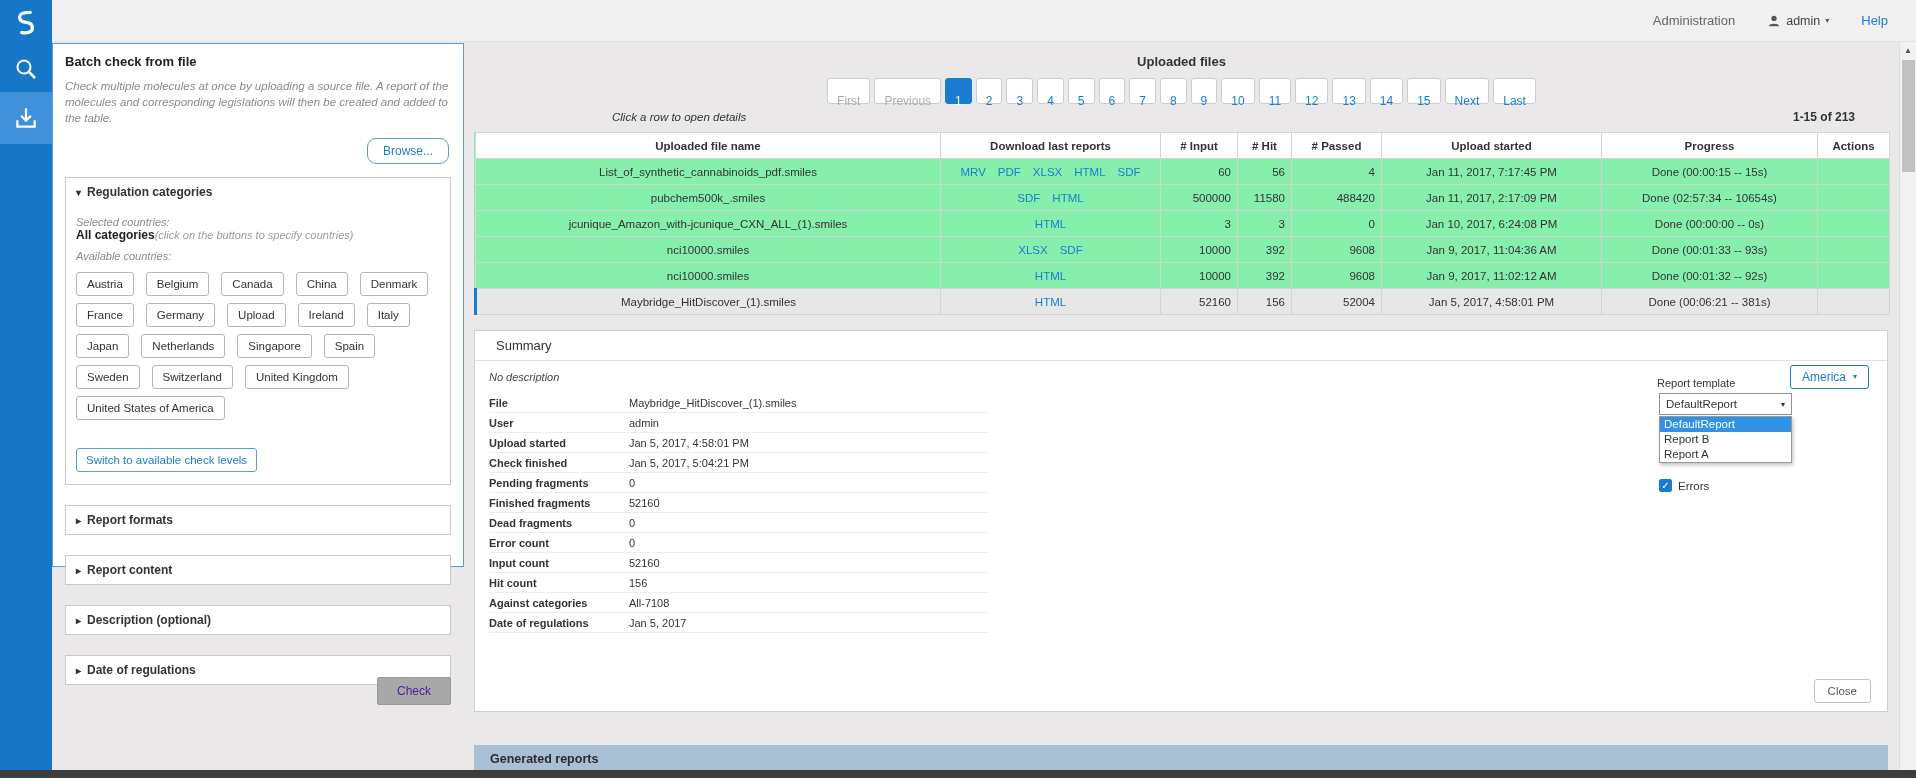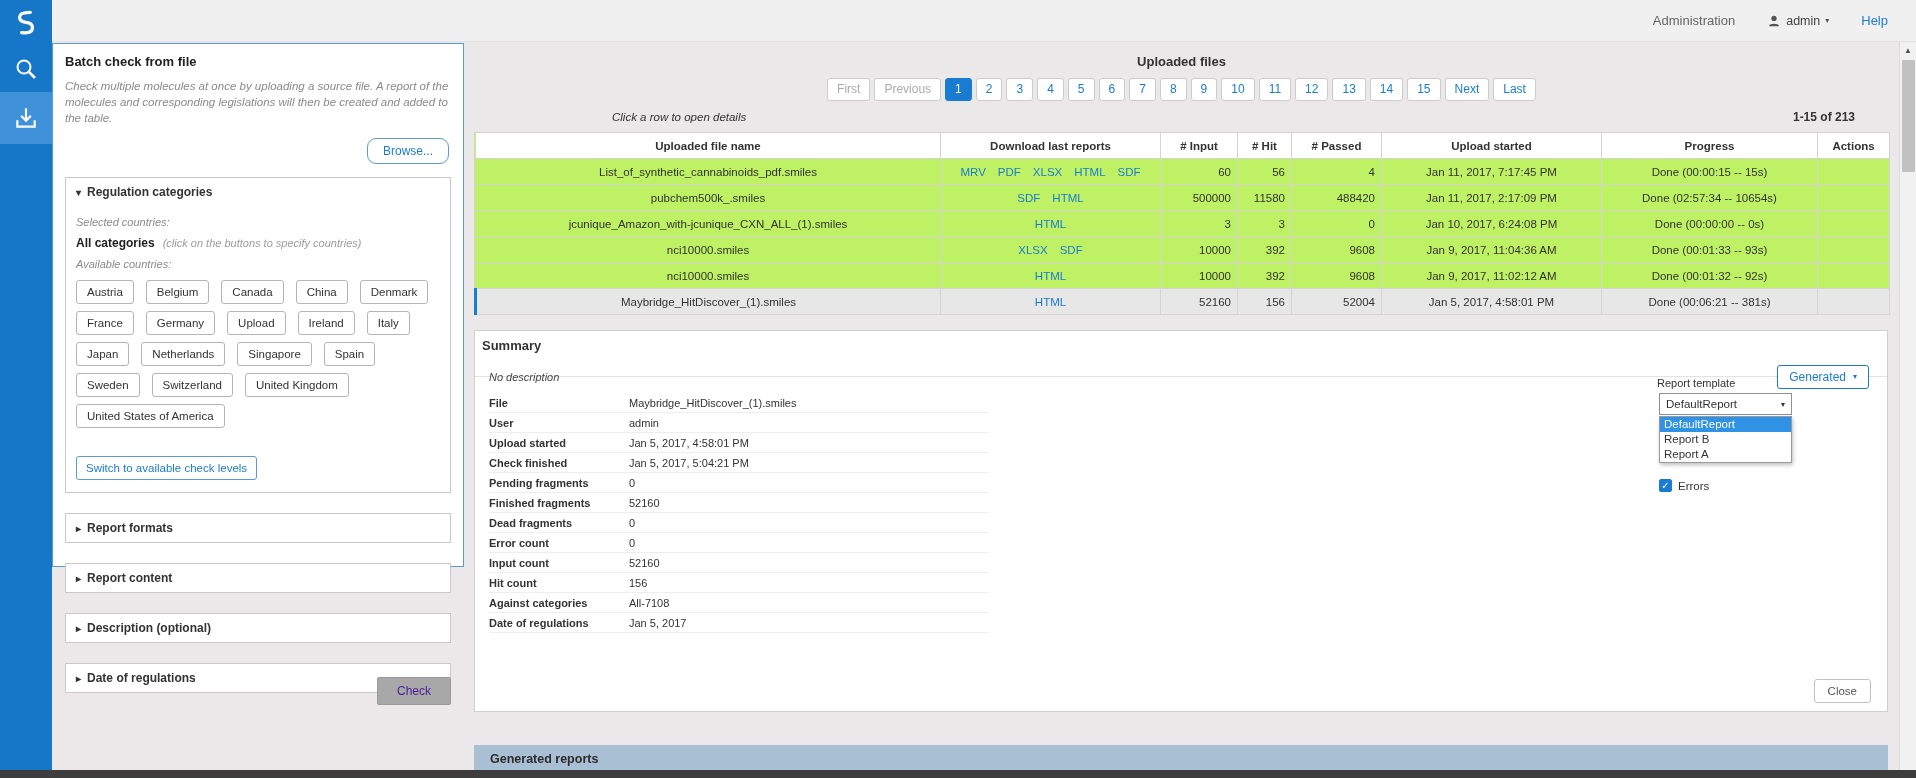--- a/index.html
+++ b/index.html
@@ -28,60 +28,60 @@
   .panel-title{font-weight:bold;font-size:13px;color:#222}
   .panel-desc{margin-top:9px;font-style:italic;color:#8a8a8a;font-size:11.5px;line-height:1.4}
   .browse-row{text-align:right;margin-top:12px;padding-right:2px}
   .browse-btn{border:1px solid #5b9bd5;color:var(--accent);background:#fff;padding:5px 15px;
     font-size:12px;border-radius:9px;cursor:pointer;font-family:inherit}
   .reg-section{margin-top:13px;border:1px solid #c9c9c9}
   .sec-header{padding:7px 10px;font-weight:bold;font-size:12px;cursor:pointer;display:flex;align-items:center;gap:6px}
   .tri{font-size:10px;color:#333;font-style:normal}
   .reg-body{padding:2px 10px 12px}
   .lbl-italic{font-style:italic;color:#8a8a8a;font-size:11px;margin-top:8px}
-  .all-cats-row{margin-top:8px;display:flex;align-items:baseline;gap:8px}
+  .all-cats-row{margin-top:0;display:flex;align-items:baseline;gap:0}
   .all-cats{font-weight:bold;font-size:12px;color:#222;cursor:pointer}
   .hint-italic{font-style:italic;color:#9c9c9c;font-size:11px}
   .countries{margin-top:10px;display:flex;flex-wrap:wrap;gap:7px 12px}
   .country-btn{border:1px solid #b5b5b5;border-radius:3px;background:#fff;padding:5px 10px;
     font-size:11.5px;color:#333;cursor:pointer;font-family:inherit}
   .switch-btn{margin-top:28px;border:1px solid #5b9bd5;color:var(--accent);background:#fff;
     padding:5px 9px;font-size:11.5px;border-radius:3px;cursor:pointer;font-family:inherit}
   .sec-collapsed{margin-top:20px;border:1px solid #c9c9c9;padding:7px 10px;font-weight:bold;
     font-size:12px;cursor:pointer;display:flex;align-items:center;gap:6px;background:#fff}
   .check-btn{position:absolute;top:633px;right:12px;background:#a8a8a8;color:#4c1d95;
     border:1px solid #9a9a9a;padding:6px 19px;font-size:12px;border-radius:2px;font-family:inherit}
 
   
   .main{position:absolute;left:464px;top:42px;width:1435px;height:736px;background:#eae8e8}
   .uf-title{position:absolute;top:12px;left:0;width:100%;text-align:center;font-weight:bold;font-size:13px}
   .pagination{position:absolute;top:36px;left:0;width:100%;display:flex;justify-content:center}
-  .pg-btn{height:23px;line-height:21px;padding:0 9px;border:1px solid #ccc;background:#fff;
+  .pg-btn{height:23px;line-height:21px;padding:12px 9px;border:1px solid #ccc;background:#fff;
     color:var(--accent);font-size:12px;border-radius:3px;margin:0 2px;cursor:pointer;min-width:24px;text-align:center}
   .pg-btn.disabled{color:#aaa;cursor:default}
   .pg-btn.active{background:var(--accent);border-color:var(--accent);color:#fff}
   .hint-row{position:absolute;top:68px;left:148px;right:44px;display:flex;justify-content:space-between;align-items:center}
   .hint{font-style:italic;font-size:11.5px;color:#333}
   .range{font-weight:bold;font-size:12px}
   .files-table{position:absolute;top:90px;left:10px;width:1414px;border-collapse:collapse;
-    background:#bef264;table-layout:fixed;font-size:11.5px}
+    background:#86efac;table-layout:fixed;font-size:11.5px}
   .files-table th,.files-table td{border:1px solid #d4d4d4;height:26px;padding:0 6px;
     overflow:hidden;white-space:nowrap}
   .files-table th{font-weight:bold;text-align:center;color:#333;background:#fff}
   .td-name,.td-reports,.td-center{text-align:center}
   .report-link{color:var(--accent);margin:0 6px;cursor:pointer;text-decoration:none}
   .td-num{text-align:right;padding-right:14px}
   tr.file-row{cursor:pointer}
   tr.file-row.selected{background:#e7e7e7}
   tr.file-row.selected td:first-child{border-left:3px solid var(--accent)}
 
   
   .summary-panel{position:absolute;top:288px;left:10px;width:1414px;height:382px;background:#fff;
     border:1px solid #cfcfcf}
-  .sp-title{height:46px;line-height:30px;padding-left:7px;font-weight:bold;font-size:13px;
+  .sp-title{height:30px;line-height:30px;padding-left:21px;font-weight:normal;font-size:13px;
     border-bottom:1px solid #e2e2e2}
   .no-desc{position:absolute;left:14px;top:40px;font-style:italic;font-size:11px;color:#444}
   .kv{position:absolute;left:14px;top:62px;width:500px;font-size:11px}
   .kv-row{display:flex;height:20px;align-items:center;border-bottom:1px solid #eeeeee}
   .kv-label{width:140px;font-weight:bold;flex:none}
   .kv-value{flex:1}
   .generate-btn{position:absolute;top:34px;right:18px;height:24px;padding:0 11px;background:#fff;
     border:1px solid var(--accent);color:var(--accent);font-size:12px;border-radius:3px;
     display:flex;align-items:center;gap:7px;cursor:pointer;font-family:inherit}
   .generate-btn .caret{color:var(--accent)}
@@ -377,21 +377,21 @@
           <div class="kv-label">Against categories</div>
           <div class="kv-value">All-7108</div>
         </div>
         <div class="kv-row">
           <div class="kv-label">Date of regulations</div>
           <div class="kv-value">Jan 5, 2017</div>
         </div>
       </div>
 
     <button class="generate-btn">
-      <span>Generated</span>
+      <span>America</span>
       <span class="caret">▾</span>
     </button>
     <div class="rt-label">Report template</div>
     <div class="rt-select">
       <span>DefaultReport</span>
       <span class="sel-caret">▾</span>
     </div>
     <div class="rt-list">
         <div class="rt-option selected">DefaultReport</div>
         <div class="rt-option">Report B</div>

